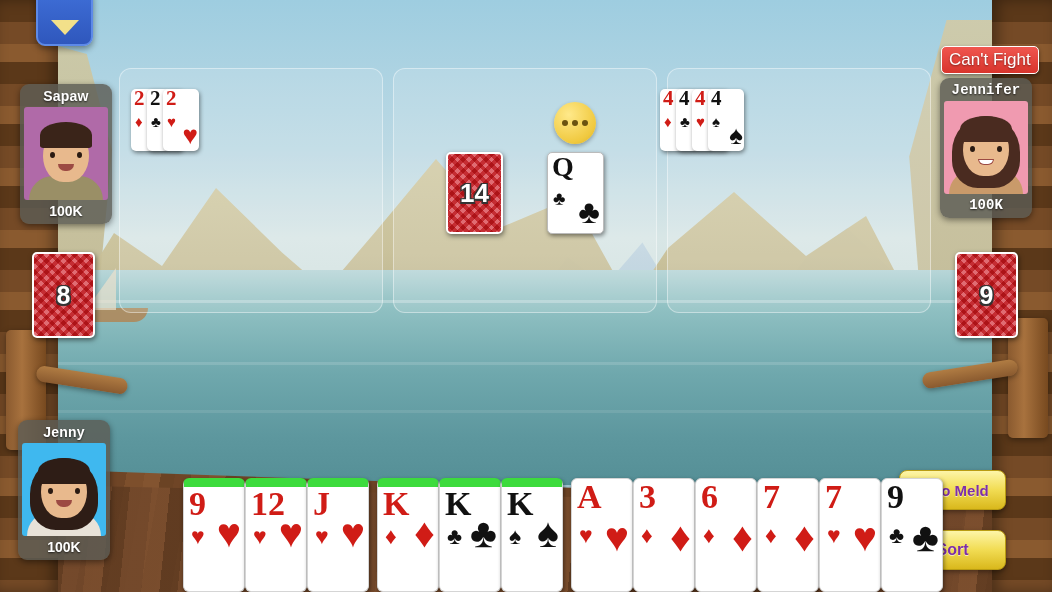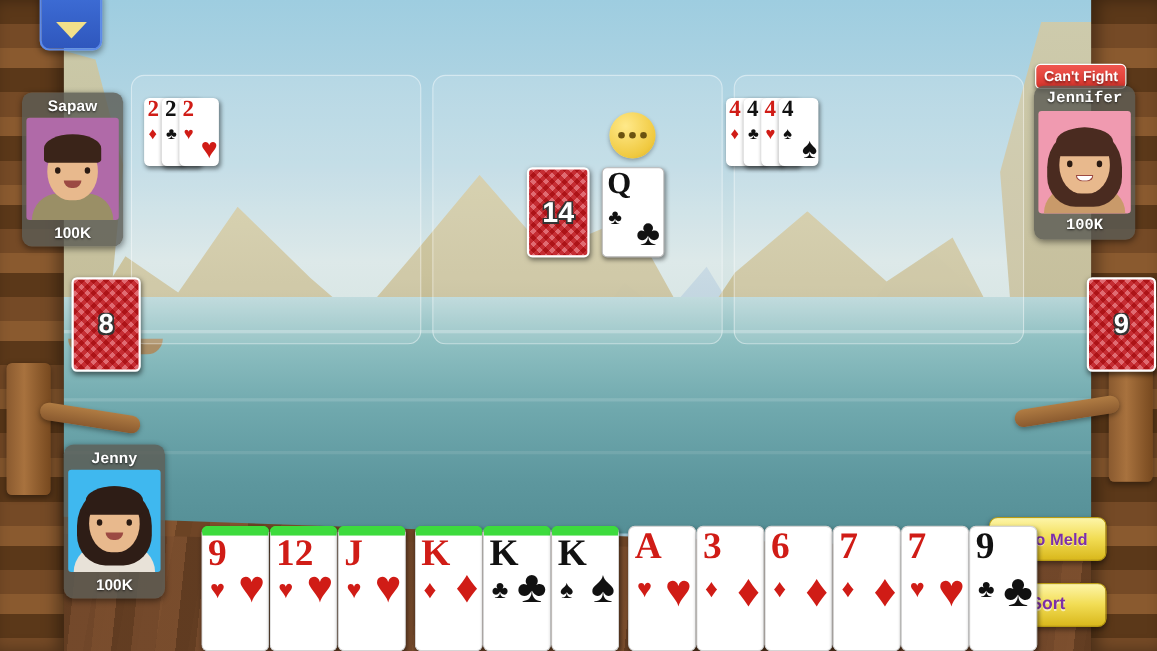--- a/index.html
+++ b/index.html
@@ -157,21 +157,21 @@
   
   .cardback {
     border-radius:5px;
     background:
       repeating-linear-gradient(45deg,#fff 0 4px,#e06b72 4px 8px),
       repeating-linear-gradient(-45deg,#fff 0 4px,#e06b72 4px 8px);
     background-blend-mode:multiply;
     background-color:#e06b72;
     border:2px solid #fff;
     box-shadow:1px 2px 5px rgba(0,0,0,.5);
-    display:flex; align-items:center; justify-content:center;margin-left:33px;
+    display:flex; align-items:center; justify-content:center;
   }
   .cardback .count {
     font-family:"Liberation Sans", sans-serif;
     font-weight:700; color:#fff;
     text-shadow:-1.5px -1.5px 0 #333,1.5px -1.5px 0 #333,-1.5px 1.5px 0 #333,1.5px 1.5px 0 #333;
   }
   #draw-pile  { position:absolute; left:446px; top:152px; width:57px; height:82px; }
   #draw-pile .count { font-size:26px; }
   #discard-card {
     position:absolute; left:547px; top:152px; width:57px; height:82px;
@@ -213,21 +213,21 @@
     width:84px; height:93px; margin:0 auto;
     border-radius:3px; position:relative; overflow:hidden;
   }
   .player .pchips {
     color:#fff; font-size:14px; font-weight:700;
     padding:3px 0 3px;
     text-shadow:0 1px 2px rgba(0,0,0,.7);
   }
   #player-tony     { left:20px;  top:84px; }
   #player-jennifer { left:940px; top:78px;font-family:Liberation Mono, monospace; }
-  #player-jenny    { left:18px;  top:404px;margin-left:40px; }
+  #player-jenny    { left:18px;  top:420px; }
 
   
   .face { position:absolute; inset:0; }
   .face .head {
     position:absolute; left:50%; transform:translateX(-50%);
     bottom:18px; width:46px; height:54px;
     border-radius:46% 46% 44% 44%/52% 52% 48% 48%;
     background:#e8b98d;
   }
   .face .hair {
@@ -252,25 +252,25 @@
     background:#2a1a12; bottom:42px;
   }
   .face .eye.l { left:26px; } .face .eye.r { right:26px; }
   .face .mouth {
     position:absolute; left:50%; transform:translateX(-50%);
     bottom:29px; width:16px; height:7px;
     border-radius:0 0 16px 16px; background:#9c4a43;
   }
 
   .badge-cantfight {
-    position:absolute; left:941px; top:58px;
+    position:absolute; left:941px; top:46px;
     background:linear-gradient(to bottom,#f0564f,#d8342c);
     border:1px solid #fff;
     border-radius:5px;
-    color:#fff; font-size:13px; font-weight:700;
+    color:#fff; font-size:17px; font-weight:400;
     padding:3px 7px;
     box-shadow:0 2px 4px rgba(0,0,0,.45);
     text-shadow:0 1px 2px rgba(0,0,0,.45);
     white-space:nowrap;
   }
 
   
   #menu-button {
     position:absolute; left:36px; top:-12px;
     width:57px; height:58px;

